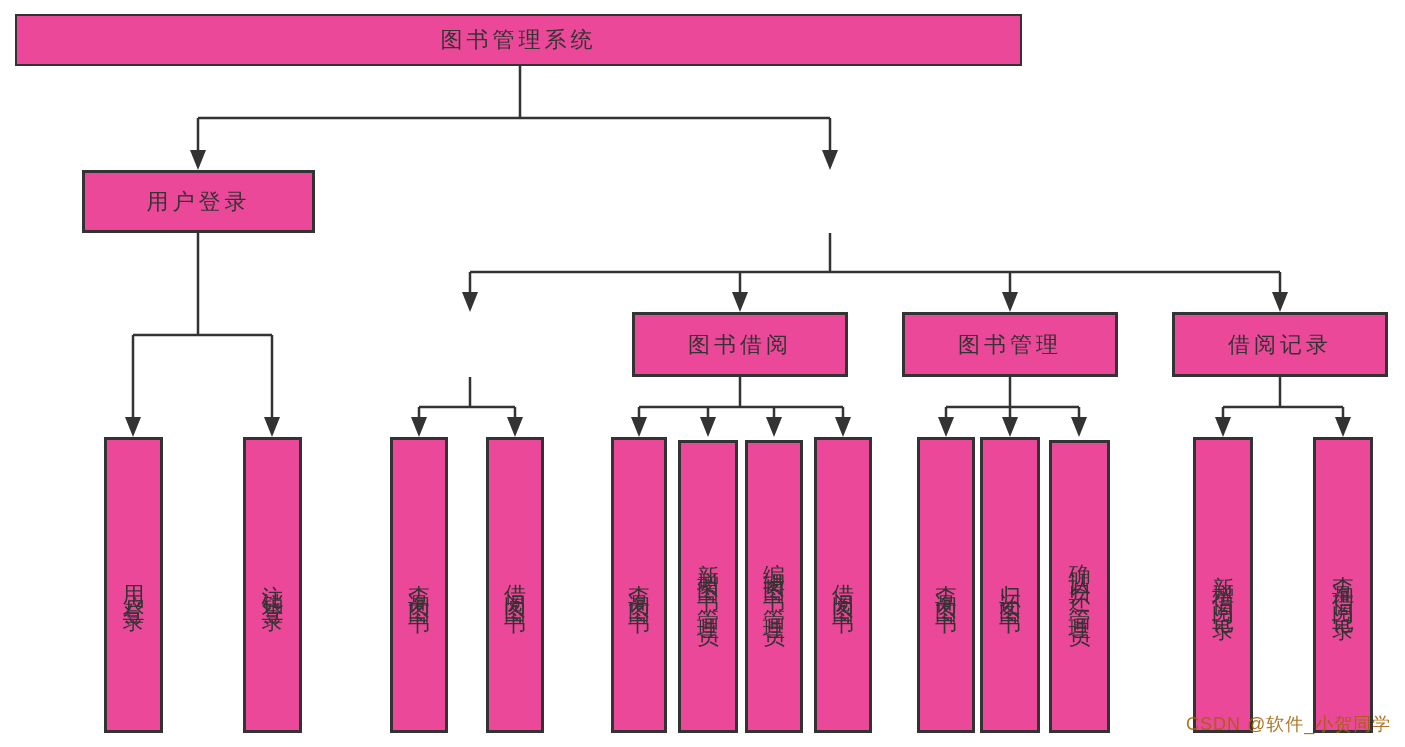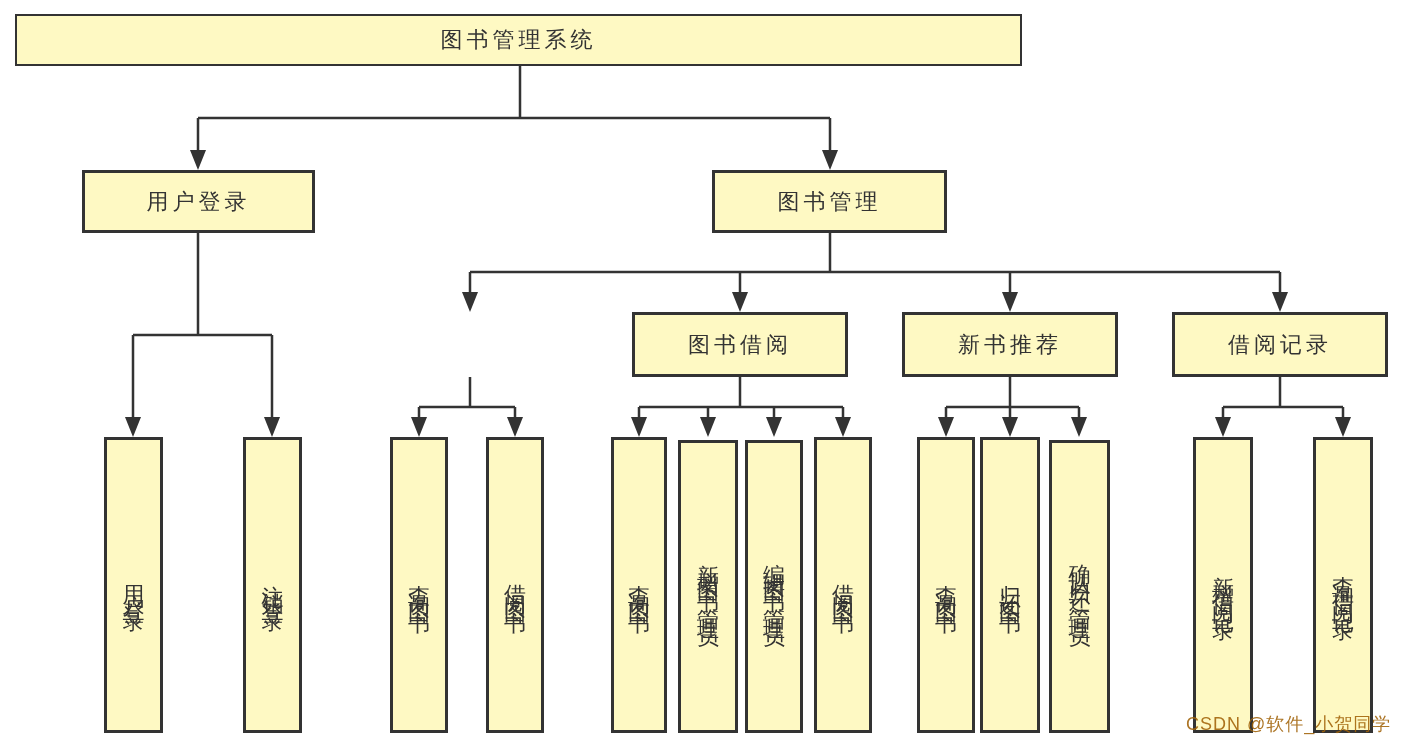--- a/index.html
+++ b/index.html
@@ -13,21 +13,21 @@
     color: #333333;
   }
   .connectors {
     position: absolute;
     left: 0; top: 0;
     width: 1405px; height: 747px;
   }
   .box {
     position: absolute;
     box-sizing: border-box;
-    background: #fef9c3;
+    background: #ec4899;
     border: 3px solid #333333;
     display: flex;
     align-items: center;
     justify-content: center;
   }
   .root-box { border-width: 2px; }
   .hbox .label {
     font-size: 22px;
     letter-spacing: 4px;
     white-space: nowrap;
@@ -90,29 +90,26 @@
     </g>
   </svg>
 
   <div class="box hbox root-box" style="left:15px; top:14px; width:1007px; height:52px;">
     <span class="label">图书管理系统</span>
   </div>
 
   <div class="box hbox" style="left:82px; top:170px; width:233px; height:63px;">
     <span class="label">用户登录</span>
   </div>
-  <div class="box hbox" style="left:712px; top:170px; width:235px; height:63px;">
-    <span class="label">图书管理</span>
-  </div>
 
   <div class="box hbox" style="left:632px; top:312px; width:216px; height:65px;">
     <span class="label">图书借阅</span>
   </div>
   <div class="box hbox" style="left:902px; top:312px; width:216px; height:65px;">
-    <span class="label">新书推荐</span>
+    <span class="label">图书管理</span>
   </div>
   <div class="box hbox" style="left:1172px; top:312px; width:216px; height:65px;">
     <span class="label">借阅记录</span>
   </div>
 
   <div class="box vbox" style="left:104px; top:437px; width:59px; height:296px;">
     <span class="vtext">用户登录</span>
   </div>
   <div class="box vbox" style="left:243px; top:437px; width:59px; height:296px;">
     <span class="vtext">注销登录</span>

